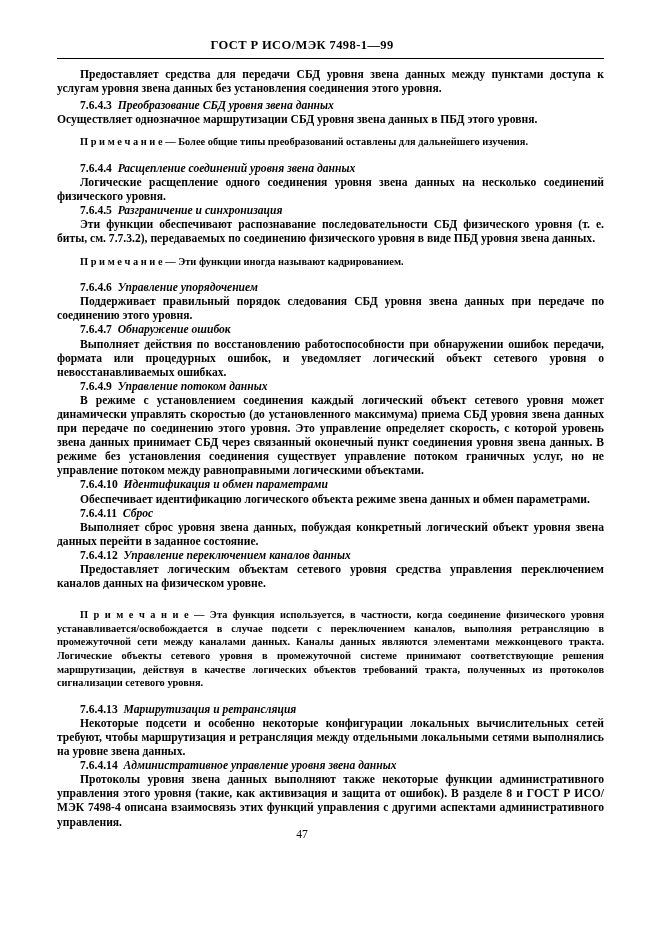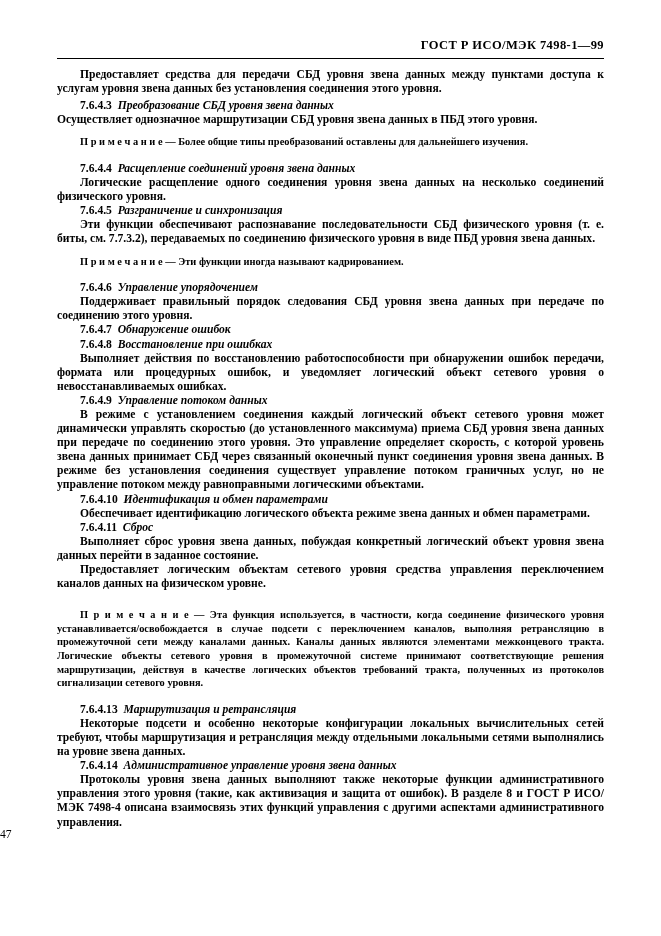--- a/index.html
+++ b/index.html
@@ -14,21 +14,21 @@
     background: #ffffff;
     font-family: "Liberation Serif", serif;
     color: #000000;
     box-sizing: border-box;
   }
   .header {
     position: absolute;
     top: 38px;
     left: 0;
     right: 57px;
-    text-align: right;
+    text-align: center;
     font-family: "Liberation Serif", serif;
     font-size: 12.5px;
     font-weight: bold;
     letter-spacing: 0.4px;
   }
   .header-rule {
     position: absolute;
     top: 58px;
     left: 57px;
     right: 57px;
@@ -74,21 +74,21 @@
   }
   .gap-s { height: 3px; }
   .gap-m { height: 8px; }
   .gap-l { height: 13px; }
   .gap-xl { height: 17px; }
   .pageno {
     position: absolute;
     left: 0;
     right: 57px;
     top: 828px;
-    text-align: left;
+    text-align: center;
     font-size: 11.6px;
   }
 </style>
 </head>
 <body>
 
 <div class="page">
 
   <div class="header">
     <span>ГОСТ Р ИСО/МЭК 7498-1—99</span>
@@ -113,32 +113,32 @@
     <p class="ind">Эти функции обеспечивают распознавание последовательности СБД физического уровня (т. е. биты, см. 7.7.3.2), передаваемых по соединению физического уровня в виде ПБД уровня звена данных.</p>
     <div class="gap-m"></div>
     <p class="note">П р и м е ч а н и е — Эти функции иногда называют кадрированием.</p>
 
     <div class="gap-l"></div>
     <p class="clause"><span class="num">7.6.4.6</span>&nbsp;&nbsp;<span class="ttl">Управление упорядочением</span></p>
     <p class="ind">Поддерживает правильный порядок следования СБД уровня звена данных при передаче по соединению этого уровня.</p>
 
     <p class="clause"><span class="num">7.6.4.7</span>&nbsp;&nbsp;<span class="ttl">Обнаружение ошибок</span></p>
 
-    <p class="clause"><span class="num">7.6.4.8</span>&nbsp;&nbsp;<span class="ttl">Восстановление при ошибках</span></p>
     <p class="ind">Выполняет действия по восстановлению работоспособности при обнаружении ошибок передачи, формата или процедурных ошибок, и уведомляет логический объект сетевого уровня о невосстанавливаемых ошибках.</p>
 
     <p class="clause"><span class="num">7.6.4.9</span>&nbsp;&nbsp;<span class="ttl">Управление потоком данных</span></p>
     <p class="ind">В режиме с установлением соединения каждый логический объект сетевого уровня может динамически управлять скоростью (до установленного максимума) приема СБД уровня звена данных при передаче по соединению этого уровня. Это управление определяет скорость, с которой уровень звена данных принимает СБД через связанный оконечный пункт соединения уровня звена данных. В режиме без установления соединения существует управление потоком граничных услуг, но не управление потоком между равноправными логическими объектами.</p>
 
     <p class="clause"><span class="num">7.6.4.10</span>&nbsp;&nbsp;<span class="ttl">Идентификация и обмен параметрами</span></p>
     <p class="ind">Обеспечивает идентификацию логического объекта режиме звена данных и обмен параметрами.</p>
 
     <p class="clause"><span class="num">7.6.4.11</span>&nbsp;&nbsp;<span class="ttl">Сброс</span></p>
     <p class="ind">Выполняет сброс уровня звена данных, побуждая конкретный логический объект уровня звена данных перейти в заданное состояние.</p>
 
+    <p class="clause"><span class="num">7.6.4.12</span>&nbsp;&nbsp;<span class="ttl">Управление переключением каналов данных</span></p>
     <p class="ind">Предоставляет логическим объектам сетевого уровня средства управления переключением каналов данных на физическом уровне.</p>
     <div class="gap-xl"></div>
     <p class="note">П р и м е ч а н и е — Эта функция используется, в частности, когда соединение физического уровня устанавливается/освобождается в случае подсети с переключением каналов, выполняя ретрансляцию в промежуточной сети между каналами данных. Каналы данных являются элементами межконцевого тракта. Логические объекты сетевого уровня в промежуточной системе принимают соответствующие решения маршрутизации, действуя в качестве логических объектов требований тракта, полученных из протоколов сигнализации сетевого уровня.</p>
 
     <div class="gap-l"></div>
     <p class="clause"><span class="num">7.6.4.13</span>&nbsp;&nbsp;<span class="ttl">Маршрутизация и ретрансляция</span></p>
     <p class="ind">Некоторые подсети и особенно некоторые конфигурации локальных вычислительных сетей требуют, чтобы маршрутизация и ретрансляция между отдельными локальными сетями выполнялись на уровне звена данных.</p>
 
     <p class="clause"><span class="num">7.6.4.14</span>&nbsp;&nbsp;<span class="ttl">Административное управление уровня звена данных</span></p>
     <p class="ind">Протоколы уровня звена данных выполняют также некоторые функции административного управления этого уровня (такие, как активизация и защита от ошибок). В разделе 8 и ГОСТ Р ИСО/МЭК 7498-4 описана взаимосвязь этих функций управления с другими аспектами административного управления.</p>

